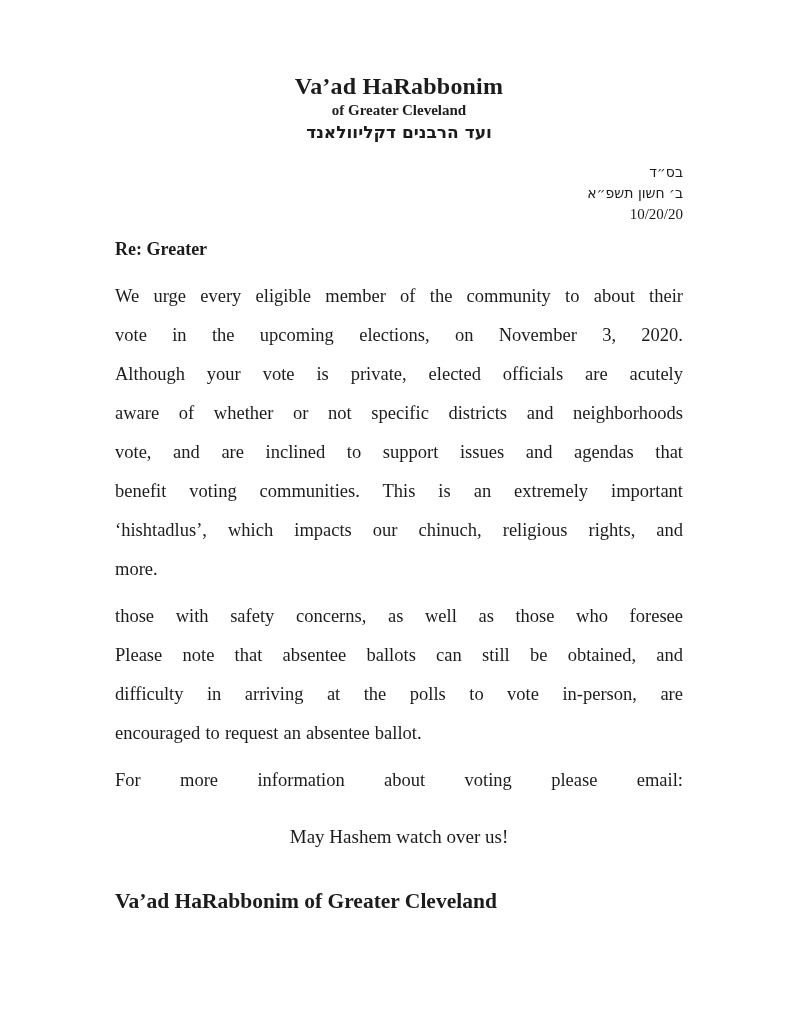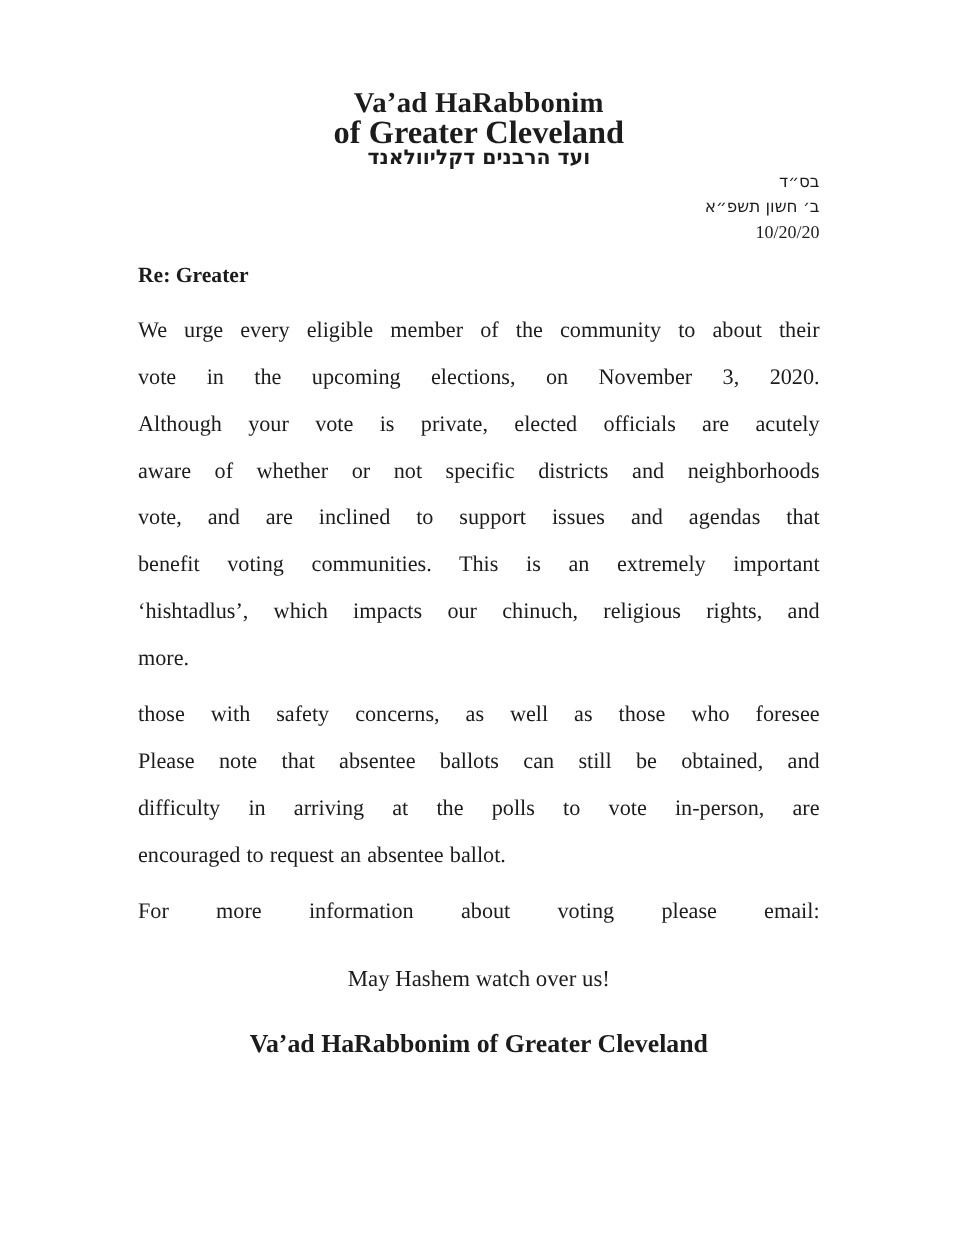--- a/index.html
+++ b/index.html
@@ -18,31 +18,32 @@
     background: #ffffff;
   }
   .letterhead { text-align: center; }
   .title-main {
     font-size: 24px;
     line-height: 26px;
     font-weight: bold;
     letter-spacing: 0.2px;
   }
   .title-sub {
-    font-size: 27px;
+    font-size: 15px;
     line-height: 23px;
     font-weight: bold;
   }
   .title-hebrew {
     font-size: 17px;
     line-height: 20px;
     font-weight: bold;
     font-family: "DejaVu Sans", sans-serif;
   }
   .date-block {
+    margin-top: 20px;
     text-align: right;
     font-size: 15px;
     line-height: 21px;
   }
   .date-block .heb { font-family: "DejaVu Sans", sans-serif; font-size: 14px; }
   .subject-line {
     margin-top: 12px;
     font-size: 18px;
     line-height: 24px;
     font-weight: bold;
@@ -59,22 +60,21 @@
   .para .line.last {
     text-align-last: left;
   }
   .closing-line {
     margin-top: 24px;
     text-align: center;
     font-size: 19px;
     line-height: 26px;
   }
   .signature-line {
-    margin-top: 25px;
-    text-align: center;
+    margin-top: 36px;
     font-size: 21.5px;
     line-height: 30px;
     font-weight: bold;
   }
 </style>
 </head>
 <body>
 
 <div class="page">
 

